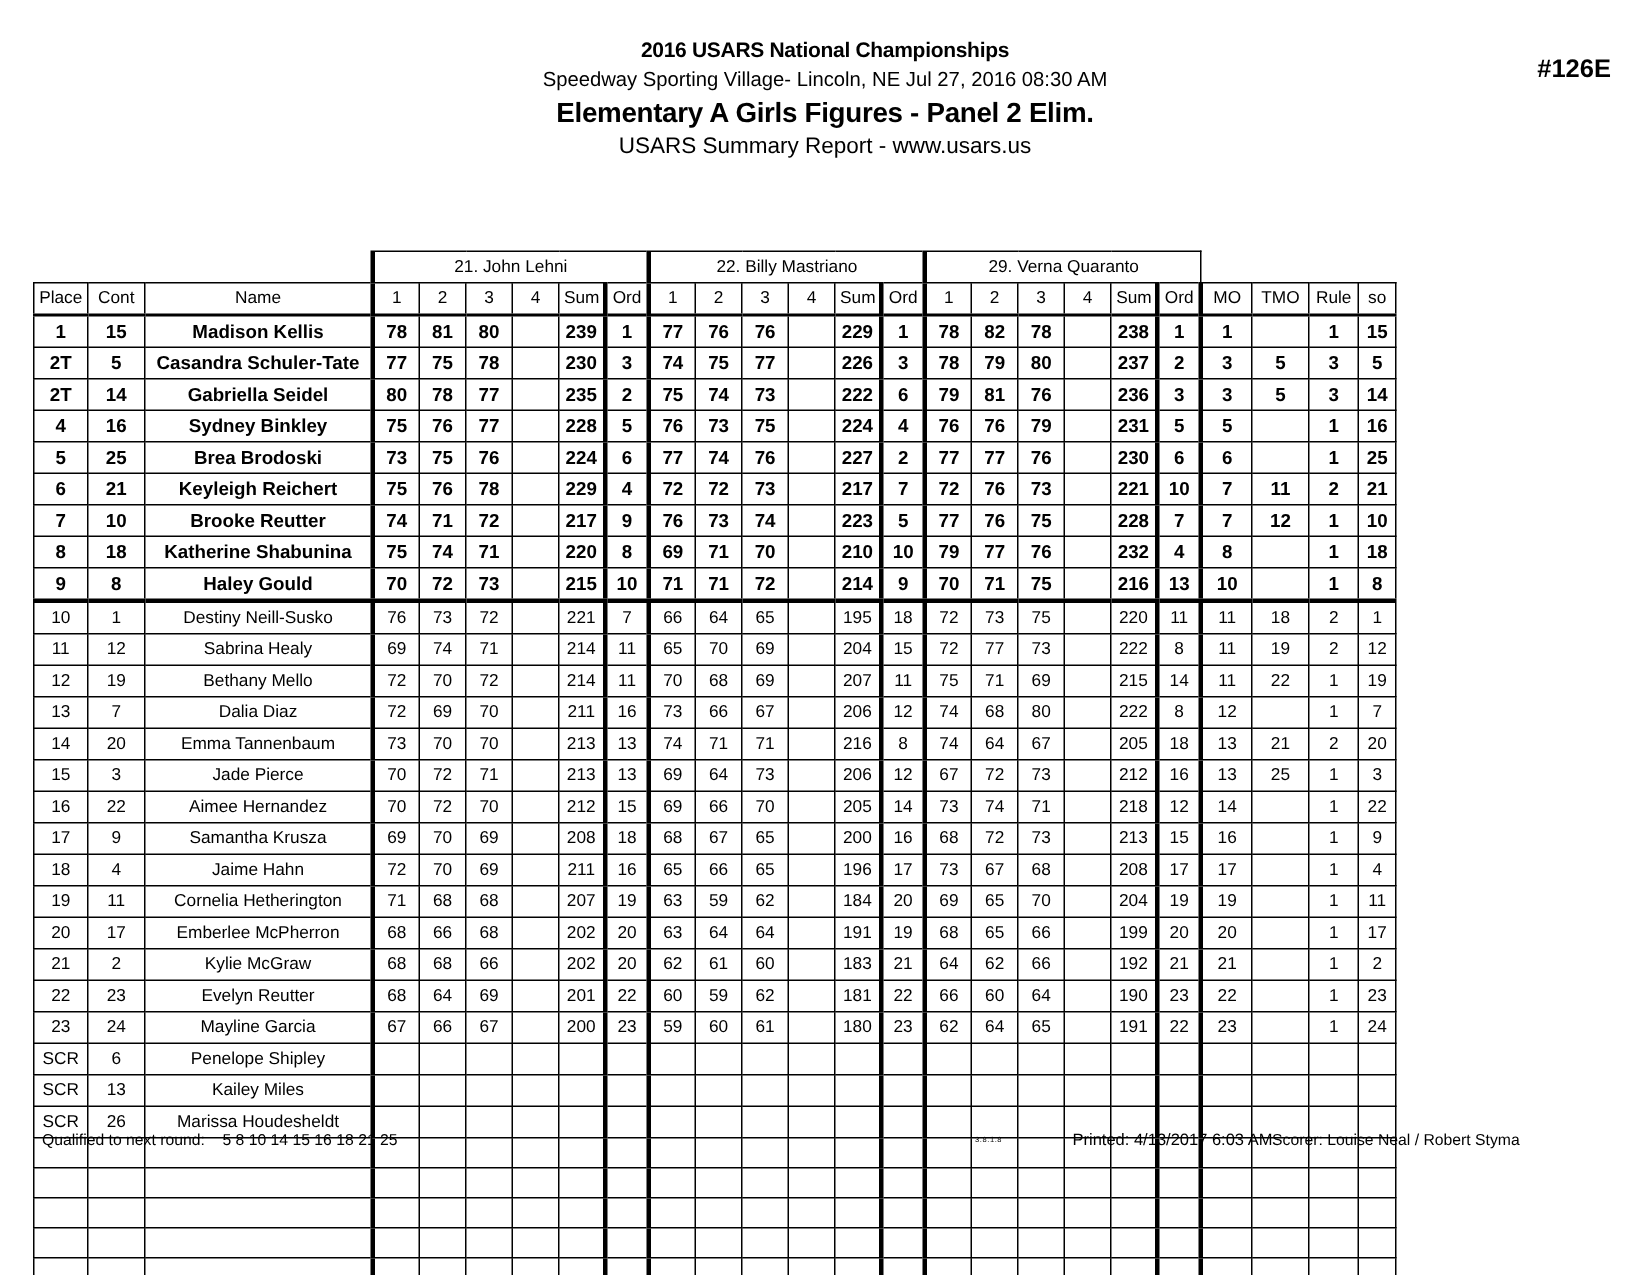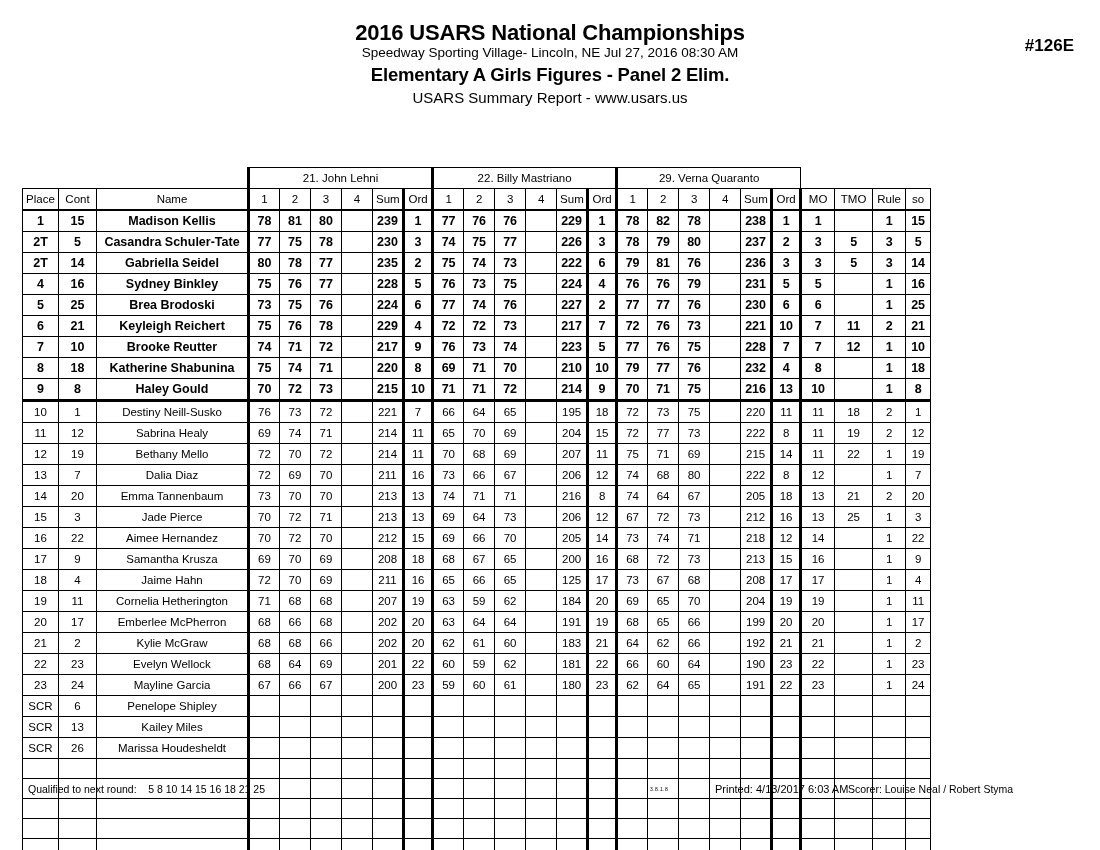--- a/index.html
+++ b/index.html
@@ -11,21 +11,21 @@
     overflow:hidden;
     position:relative;
   }
   .page{position:relative;width:1100px;height:850px;}
 
   
   .reqs{position:absolute;left:22px;top:22px;font-size:11.5px;line-height:15.5px;white-space:nowrap;}
   .reqline{display:block;}
 
   .titleblock{position:absolute;left:180px;top:22px;width:740px;text-align:center;}
-  .t1{font-size:22px;font-weight:bold;line-height:22px;letter-spacing:-0.2px;}
+  .t1{font-size:14px;font-weight:bold;line-height:22px;letter-spacing:-0.2px;}
   .t2{font-size:13.5px;line-height:18px;}
   .t3{font-size:18.5px;font-weight:bold;line-height:25px;letter-spacing:-0.2px;}
   .t4{font-size:15px;line-height:21px;}
   .evnum{position:absolute;right:26px;top:36px;font-size:17px;font-weight:bold;}
 
   
   .tblwrap{position:absolute;left:22px;top:131px;width:1014px;}
   table.main{border-collapse:collapse;table-layout:fixed;width:842px;font-size:11.5px;margin-top:36px;}
   table.main td,table.main th{
     border:1px solid #000;
@@ -47,21 +47,21 @@
   td.hdrname{text-align:left;padding-left:6px;}
 
   .thickL{border-left:3px solid #000 !important;}
   tr.qualrow td{font-weight:bold;font-size:12.5px;}
   tr.lastqual td{border-bottom:3px solid #000 !important;}
   tr.hdrrow td{border-bottom:2px solid #000;}
   td.ordcell{font-weight:bold;}
   tr.endrow td{border-bottom:2px solid #000 !important;}
 
   
-  .footer{position:absolute;left:0;top:783px;width:1076px;height:24px;}
+  .footer{position:absolute;left:0;top:754px;width:1076px;height:24px;}
   .f-qual{position:absolute;left:28px;top:0;font-size:10.5px;white-space:nowrap;}
   .f-ver{position:absolute;left:650px;top:3px;font-size:5px;letter-spacing:0.4px;}
   .f-print{position:absolute;left:675px;top:0;font-size:11px;white-space:nowrap;padding-left:40px;}
   .f-scorer{position:absolute;left:848px;top:0;font-size:10.5px;white-space:nowrap;}
 </style>
 </head>
 <body>
 
 <div class="page">
 
@@ -610,21 +610,21 @@
             <td class="thickL">72</td>
             <td>70</td>
             <td>69</td>
             <td></td>
             <td>211</td>
             <td class="thickL ordcell">16</td>
             <td class="thickL">65</td>
             <td>66</td>
             <td>65</td>
             <td></td>
-            <td>125</td>
+            <td>196</td>
             <td class="thickL ordcell">17</td>
             <td class="thickL">73</td>
             <td>67</td>
             <td>68</td>
             <td></td>
             <td>208</td>
             <td class="thickL ordcell">17</td>
             <td class="thickL">17</td>
             <td></td>
             <td>1</td>
@@ -707,21 +707,21 @@
             <td>192</td>
             <td class="thickL ordcell">21</td>
             <td class="thickL">21</td>
             <td></td>
             <td>1</td>
             <td>2</td>
           </tr>
           <tr>
             <td>22</td>
             <td>23</td>
-            <td class="nameCell">Evelyn Wellock</td>
+            <td class="nameCell">Evelyn Reutter</td>
             <td class="thickL">68</td>
             <td>64</td>
             <td>69</td>
             <td></td>
             <td>201</td>
             <td class="thickL ordcell">22</td>
             <td class="thickL">60</td>
             <td>59</td>
             <td>62</td>
             <td></td>

